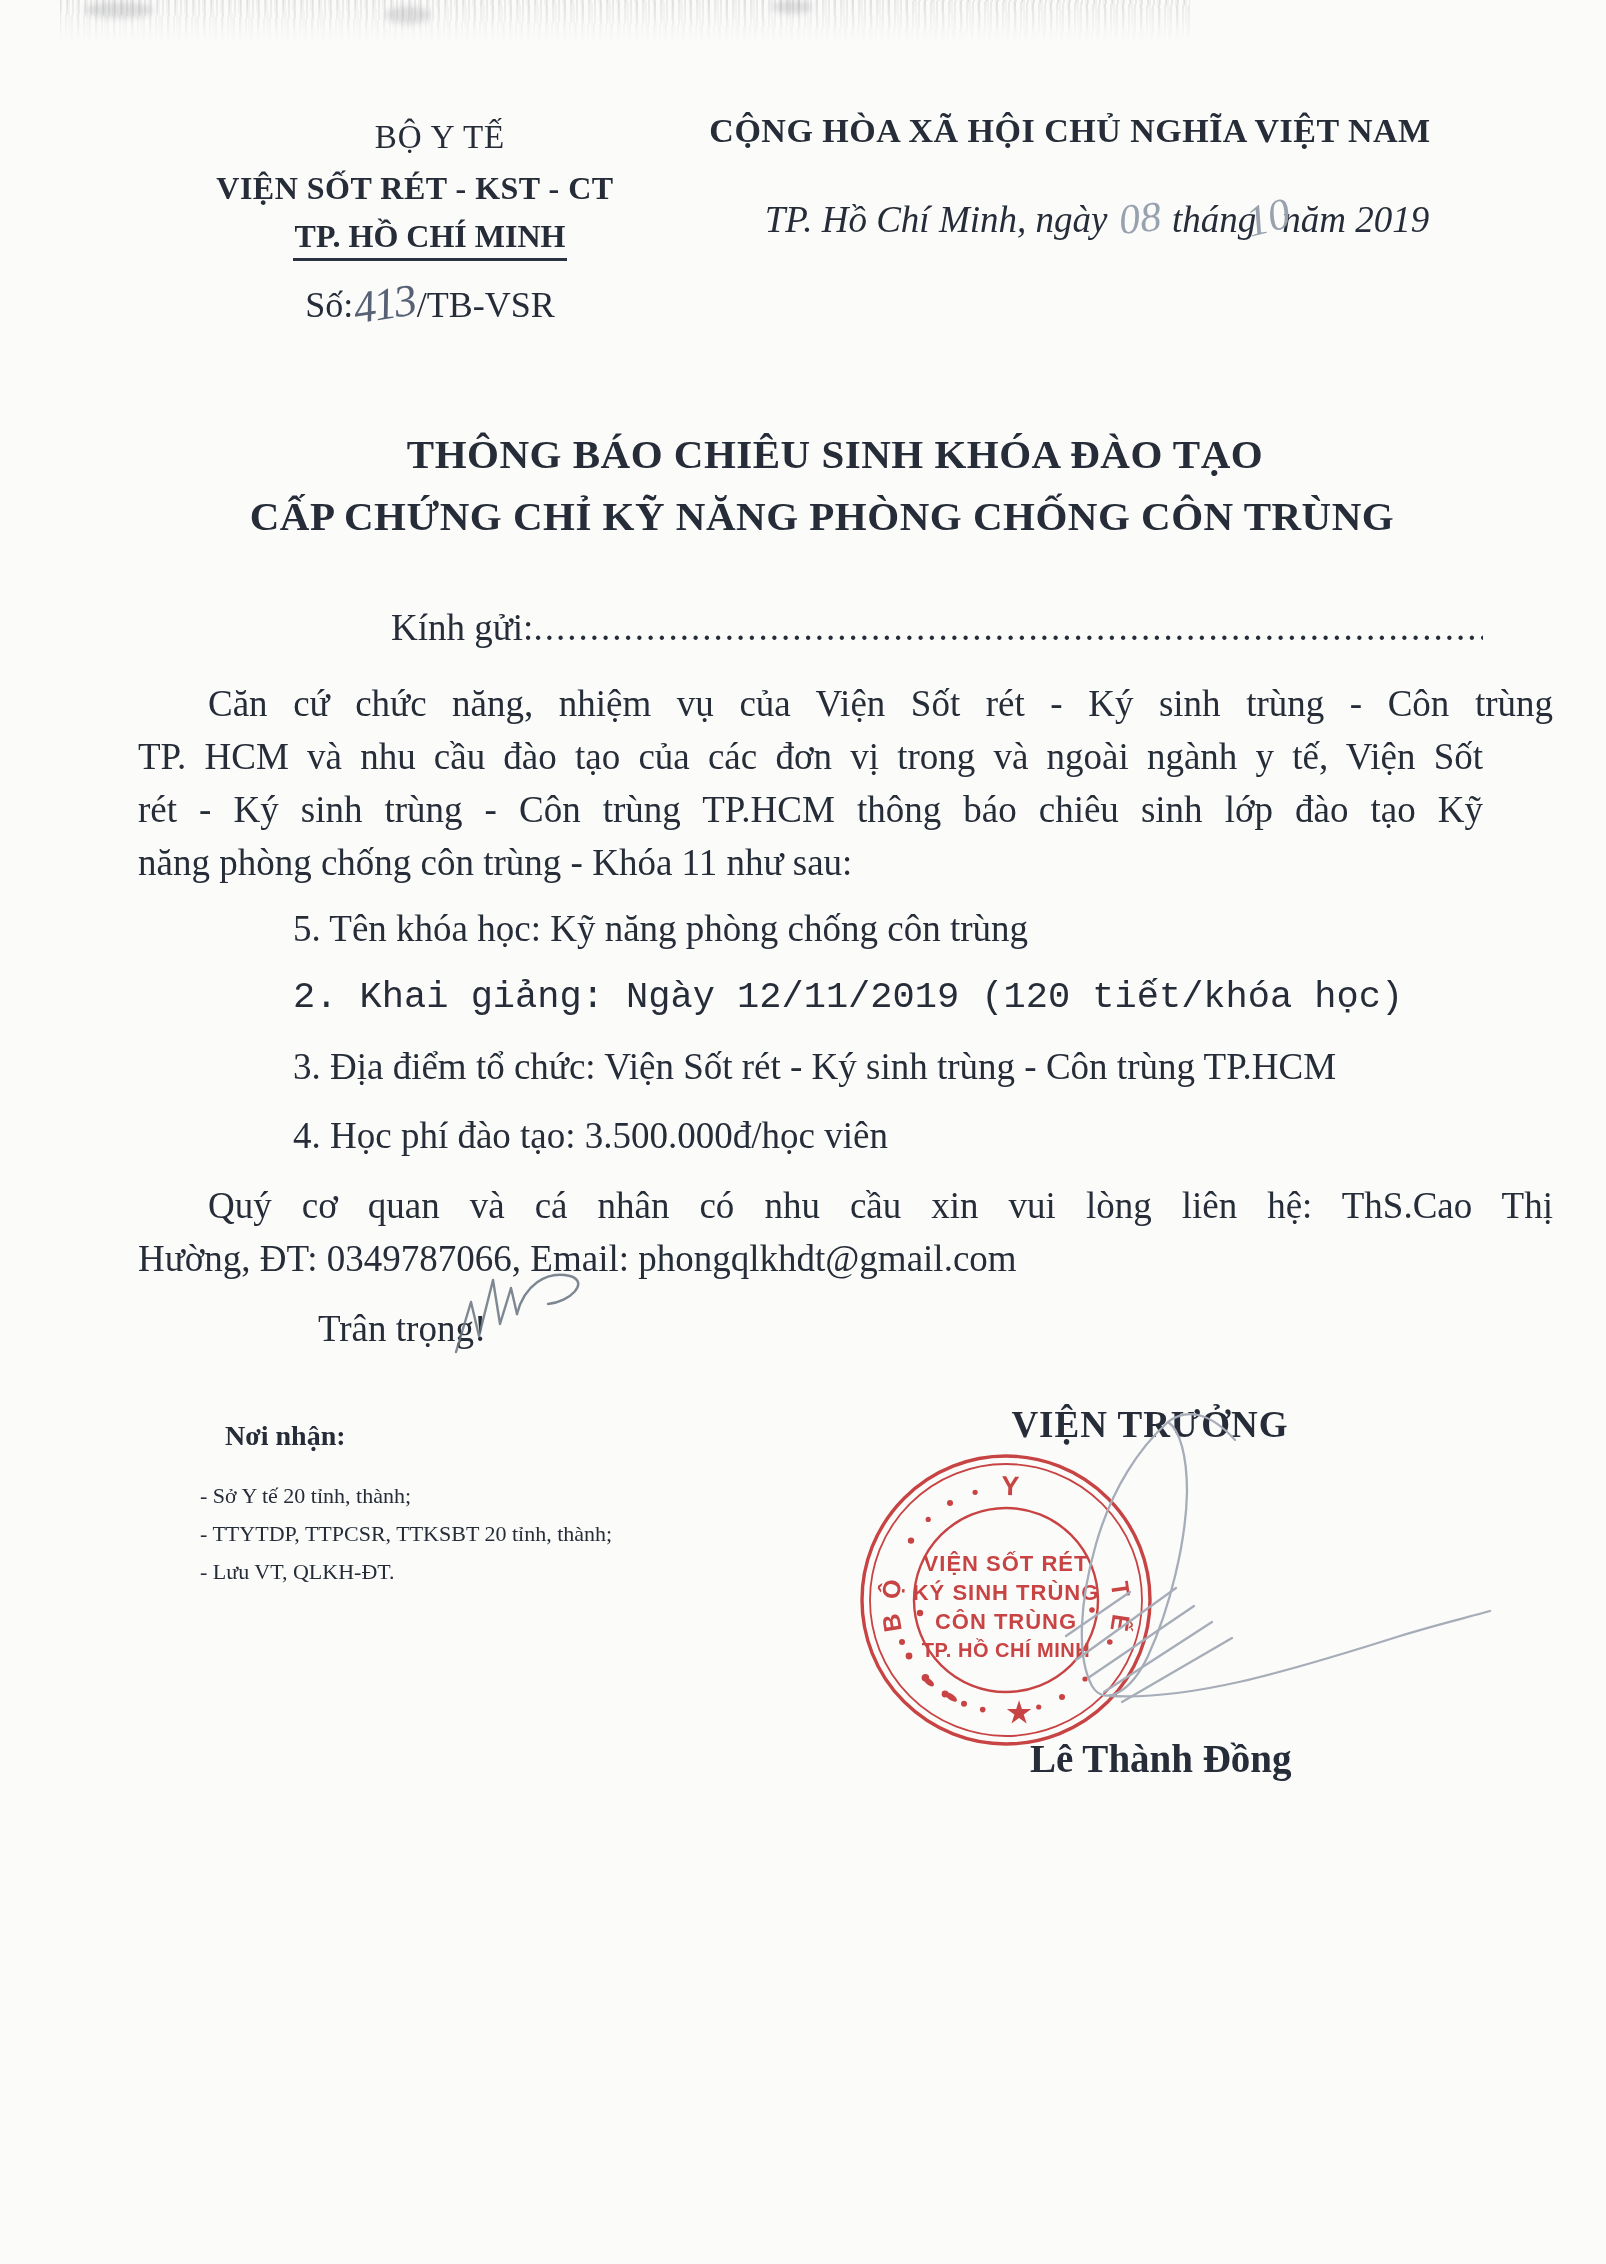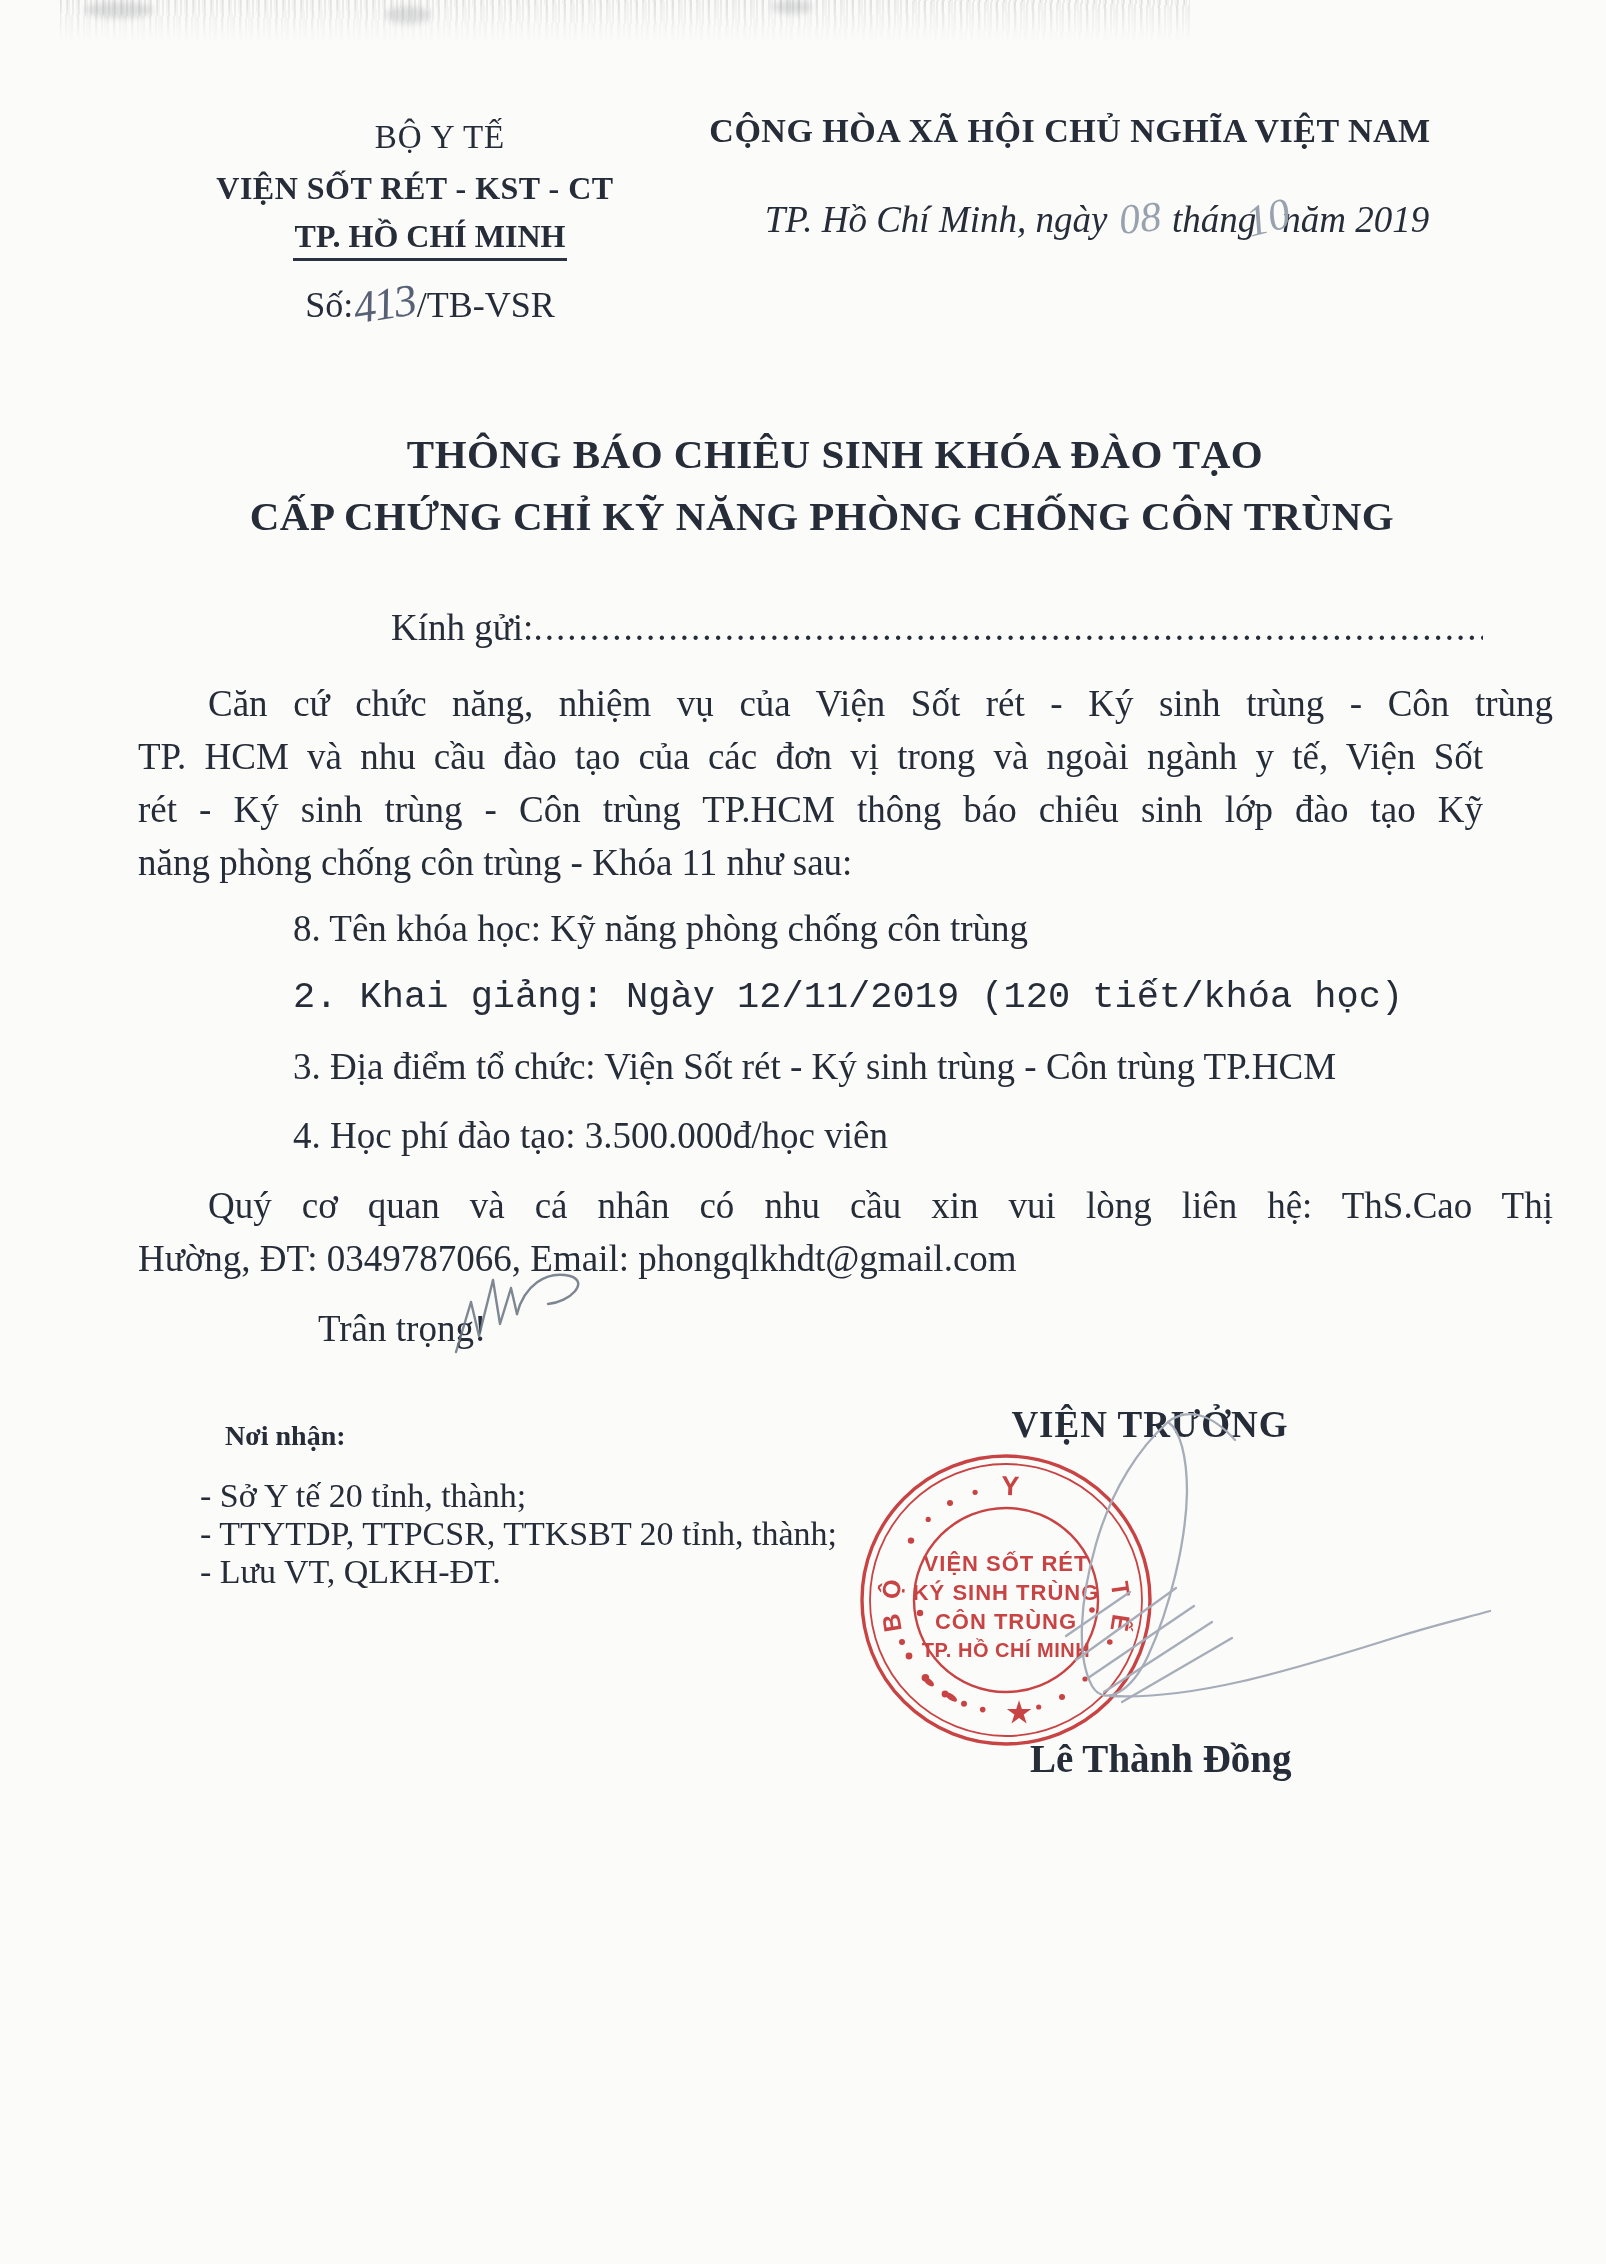--- a/index.html
+++ b/index.html
@@ -44,21 +44,21 @@
   .bodyline{left:138px;width:1345px;font-size:37px;height:53px;white-space:nowrap;}
   .just{white-space:normal;text-align:justify;text-align-last:justify;}
   .salut{left:138px;top:606px;width:1345px;font-size:37px;display:flex;}
   .salut .lbl{padding-left:253px;white-space:nowrap;}
   .salut .dots{flex:1;overflow:hidden;letter-spacing:2px;white-space:nowrap;}
   .indent{padding-left:70px;}
   .item{left:293px;width:1200px;font-size:37px;white-space:nowrap;position:absolute;}
   .closing{left:318px;top:1307px;font-size:37px;}
   
   .recip-label{left:225px;top:1420px;font-size:28px;font-weight:bold;}
-  .recip-list{left:200px;top:1477px;font-size:34px;line-height:38px;}
+  .recip-list{left:200px;top:1477px;font-size:22px;line-height:38px;}
   .pos-title{left:950px;top:1403px;width:400px;text-align:center;font-size:37px;font-weight:bold;letter-spacing:1px;}
   .signer{left:1030px;top:1736px;width:400px;text-align:left;font-size:39px;font-weight:bold;}
   .stamp-svg{left:856px;top:1450px;}
   .sig-svg{left:980px;top:1392px;}
   .init-svg{left:440px;top:1250px;}
 </style>
 </head>
 <body>
 
 <div class="page">
@@ -88,21 +88,21 @@
   <div class="abs salut">
     <span class="lbl">Kính gửi:</span>
       <span class="dots">........................................................................................................................</span>
   </div>
 
   <div class="abs bodyline just indent" style="top:682px;">Căn cứ chức năng, nhiệm vụ của Viện Sốt rét - Ký sinh trùng - Côn trùng</div>
   <div class="abs bodyline just" style="top:735px;">TP. HCM và nhu cầu đào tạo của các đơn vị trong và ngoài ngành y tế, Viện Sốt</div>
   <div class="abs bodyline just" style="top:788px;">rét - Ký sinh trùng - Côn trùng TP.HCM thông báo chiêu sinh lớp đào tạo Kỹ</div>
   <div class="abs bodyline" style="top:841px;">năng phòng chống côn trùng - Khóa 11 như sau:</div>
 
-  <div class="item" style="top:907px;">8. Tên khóa học: Kỹ năng phòng chống côn trùng</div>
+  <div class="item" style="top:907px;">5. Tên khóa học: Kỹ năng phòng chống côn trùng</div>
   <div class="item" style="top:976px;font-family:Liberation Mono, monospace;">2. Khai giảng: Ngày 12/11/2019 (120 tiết/khóa học)</div>
   <div class="item" style="top:1045px;">3. Địa điểm tổ chức: Viện Sốt rét - Ký sinh trùng - Côn trùng TP.HCM</div>
   <div class="item" style="top:1114px;">4. Học phí đào tạo: 3.500.000đ/học viên</div>
 
   <div class="abs bodyline just indent" style="top:1184px;">Quý cơ quan và cá nhân có nhu cầu xin vui lòng liên hệ: ThS.Cao Thị</div>
   <div class="abs bodyline" style="top:1237px;">Hường, ĐT: 0349787066, Email: phongqlkhdt@gmail.com</div>
 
   <div class="abs closing">Trân trọng!</div>
 
   <svg class="abs init-svg" width="170" height="110" viewBox="0 0 170 110">

